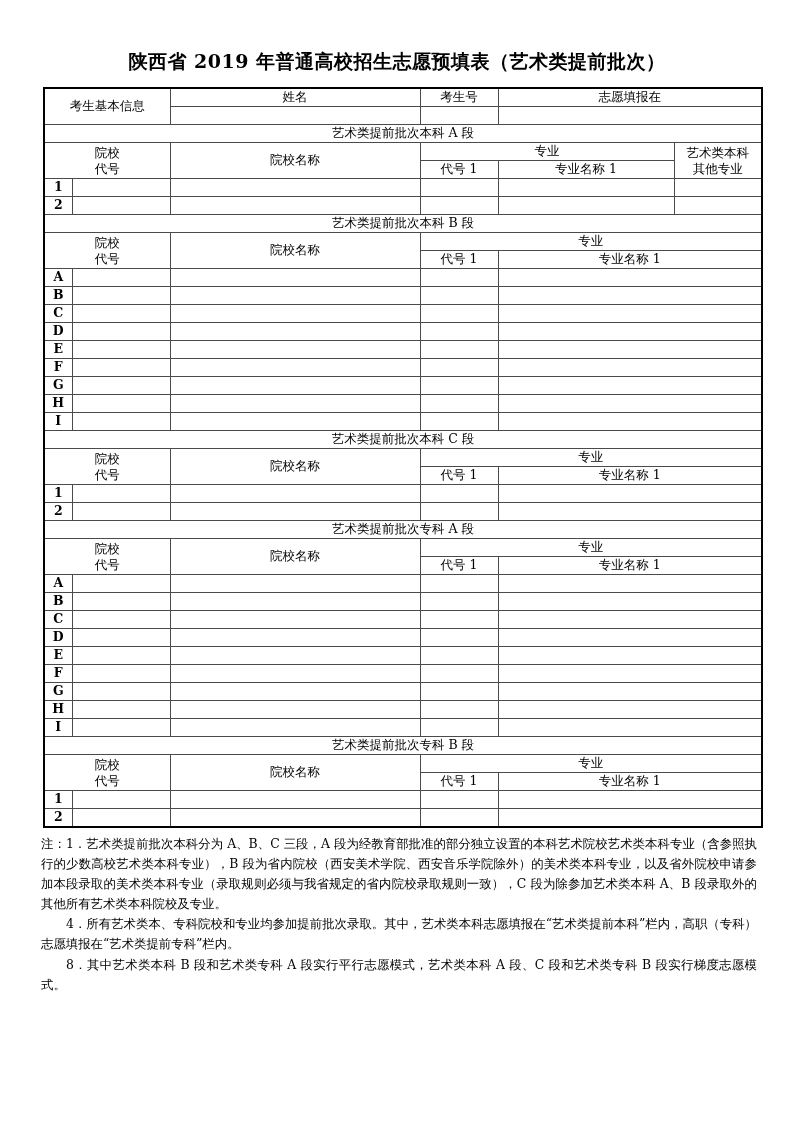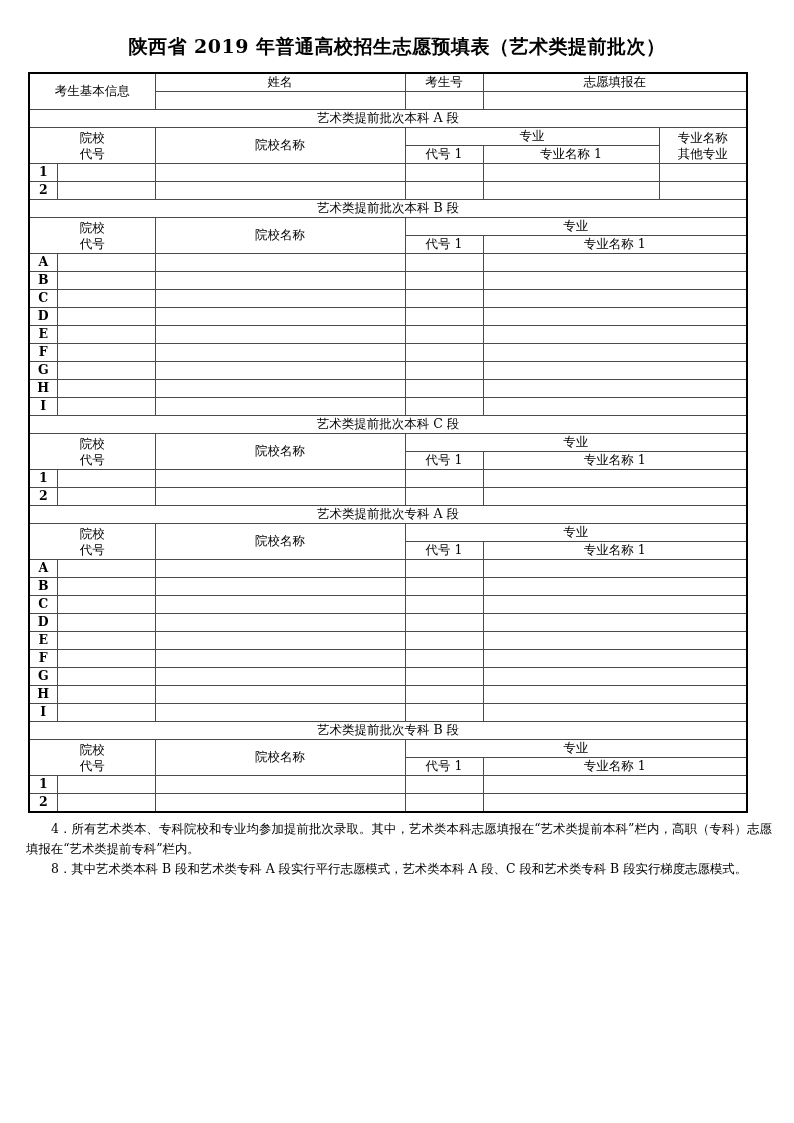--- a/index.html
+++ b/index.html
@@ -12,21 +12,21 @@
     height: 1123px;
     font-family: "DejaVu Sans", "Liberation Sans", sans-serif;
     color: #000000;
     -webkit-font-smoothing: none;
   }
   .page {
     position: relative;
     width: 794px;
     height: 1123px;
     box-sizing: border-box;
-    padding: 0;
+    padding: 15px;
   }
   .title {
     text-align: center;
     font-family: "DejaVu Serif", "Liberation Serif", serif;
     font-size: 19px;
     font-weight: bold;
     letter-spacing: 0.5px;
     padding-top: 34px;
     padding-bottom: 12px;
   }
@@ -124,21 +124,21 @@
             <td class="section-head" colspan="6">艺术类提前批次本科 A 段</td>
           </tr>
           <tr>
             <td rowspan="2" colspan="2" class="tall2">
               <span class="two-line">院校</span>
               <span class="two-line">代号</span>
             </td>
             <td rowspan="2" class="tall2">院校名称</td>
             <td colspan="2">专业</td>
             <td rowspan="2" class="tall2">
-              <span class="two-line">专业名称</span>
+              <span class="two-line">艺术类本科</span>
               <span class="two-line">其他专业</span>
             </td>
           </tr>
           <tr>
             <td>代号 1</td>
             <td>专业名称 1</td>
           </tr>
           <tr>
             <td class="idx blank-row">1</td>
             <td class="blank-row"></td>
@@ -368,18 +368,19 @@
             <td class="blank-row"></td>
             <td class="blank-row"></td>
             <td class="blank-row" colspan="2"></td>
           </tr>
         </tbody>
     </table>
   </div>
 
   <div class="notes">
     <div id="notes-list">
+        <p>注：1．艺术类提前批次本科分为 A、B、C 三段，A 段为经教育部批准的部分独立设置的本科艺术院校艺术类本科专业（含参照执行的少数高校艺术类本科专业），B 段为省内院校（西安美术学院、西安音乐学院除外）的美术类本科专业，以及省外院校申请参加本段录取的美术类本科专业（录取规则必须与我省规定的省内院校录取规则一致），C 段为除参加艺术类本科 A、B 段录取外的其他所有艺术类本科院校及专业。</p>
         <p class="indent">4．所有艺术类本、专科院校和专业均参加提前批次录取。其中，艺术类本科志愿填报在“艺术类提前本科”栏内，高职（专科）志愿填报在“艺术类提前专科”栏内。</p>
         <p class="indent">8．其中艺术类本科 B 段和艺术类专科 A 段实行平行志愿模式，艺术类本科 A 段、C 段和艺术类专科 B 段实行梯度志愿模式。</p>
       </div>
   </div>
 
 </div>
 
 </body></html>

